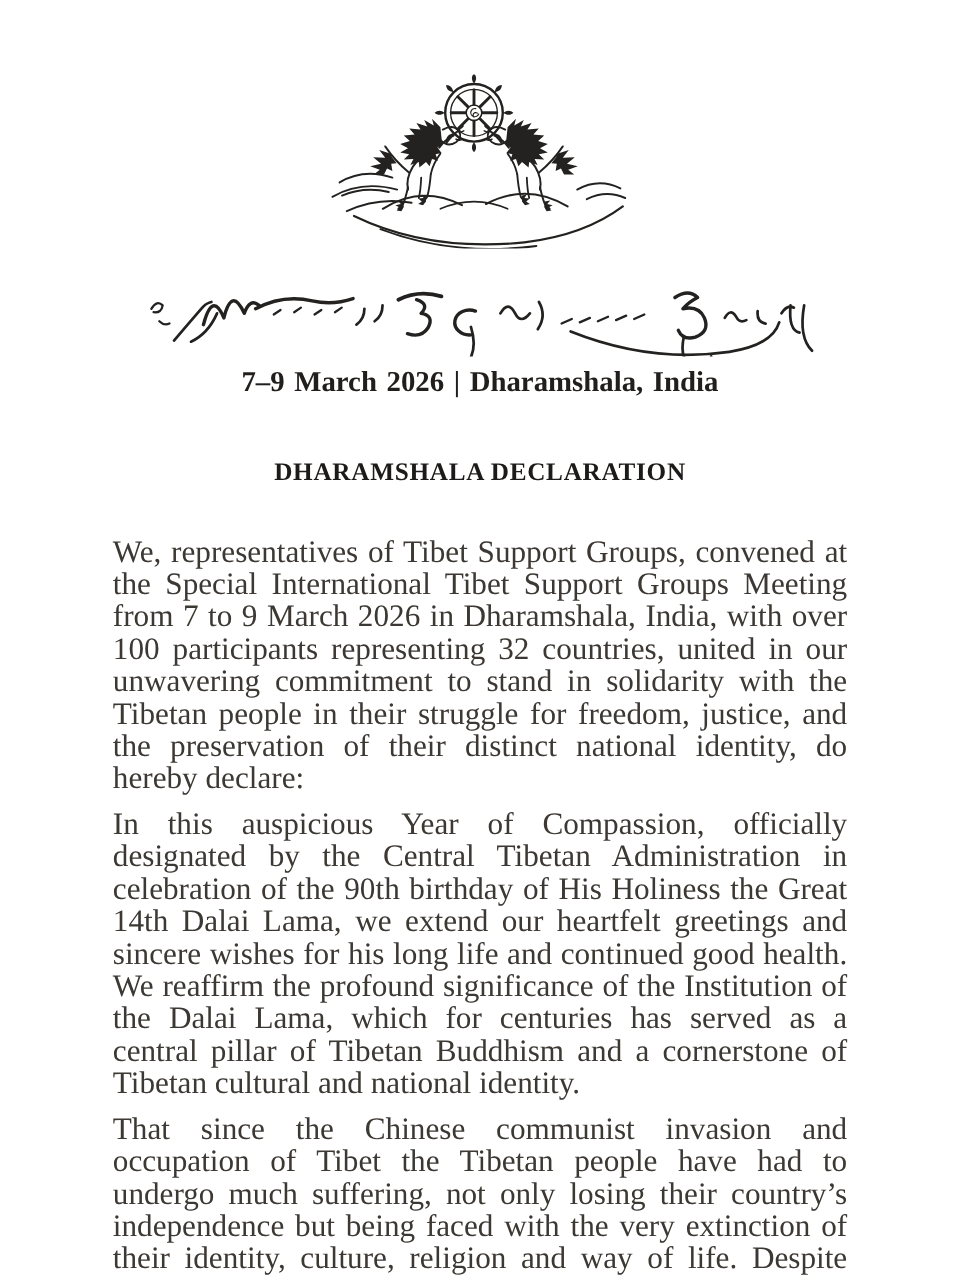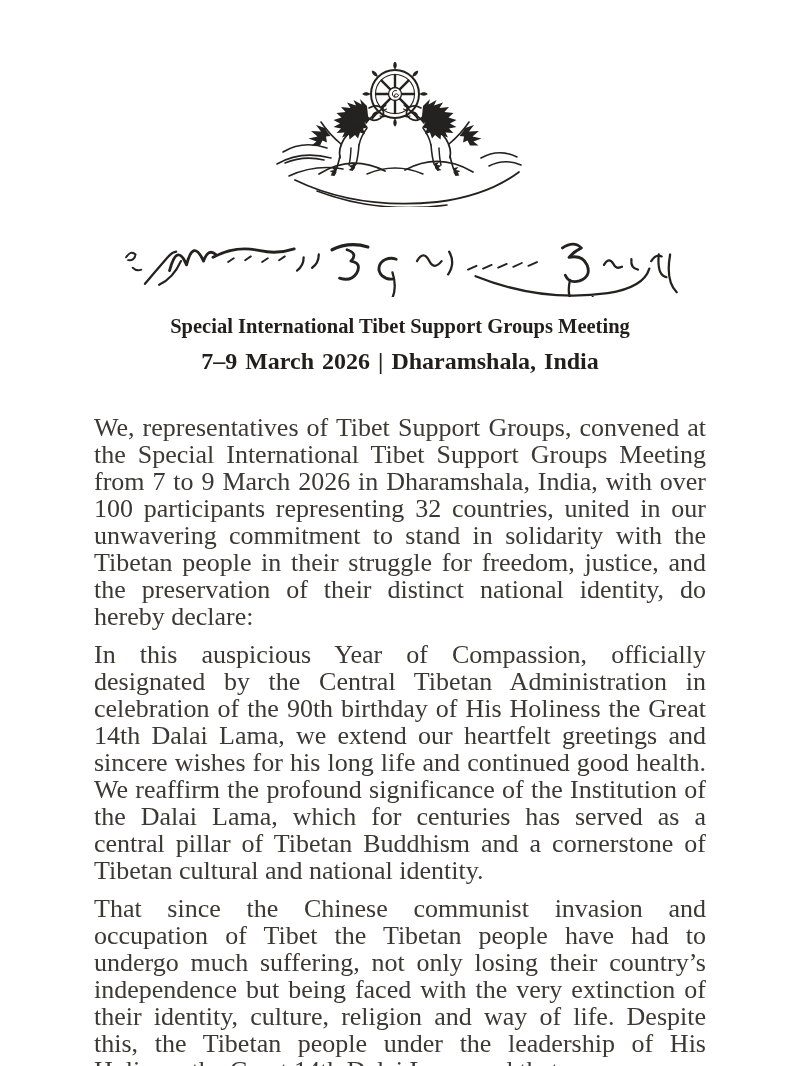--- a/index.html
+++ b/index.html
@@ -183,23 +183,23 @@
       <path d="M352,24 q7,12 -1,24" stroke-width="2.4"></path>
       <path d="M372,43 l9,-4 m7,3 l9,-4 m7,3 l9,-4 m7,3 l9,-4 m7,3 l9,-4" stroke-width="2"></path>
       <path d="M472,20 q12,-8 20,0 q-8,4 -13,10 q14,-3 19,8 q5,12 -8,17 q-11,3 -15,-6" stroke-width="3"></path>
       <path d="M480,54 q-5,22 9,27 q12,3 15,-9" stroke-width="2.4"></path>
       <path d="M516,38 q5,-9 10,-1 q3,6 9,3 m10,-8 q-1,10 7,11" stroke-width="2.4"></path>
       <path d="M380,50 Q450,78 520,68 Q558,62 564,42" stroke-width="2.4"></path>
       <path d="M566,34 q5,-8 11,-5 m-3,-2 q-2,22 8,24 m4,-24 q-5,28 7,40" stroke-width="2.4"></path>
     </g>
   </svg>
 
-  <h2 class="meeting-title">Special International Tibet Support Groups Meeting</h2>
   <h2 class="meeting-details">7–9 March 2026  |  Dharamshala, India</h2>
 
+  <h1 class="declaration-title">DHARAMSHALA DECLARATION</h1>
 
   <div class="content">
     <p>We, representatives of Tibet Support Groups, convened at the Special International Tibet Support Groups Meeting from 7 to 9 March 2026 in Dharamshala, India, with over 100 participants representing 32 countries, united in our unwavering commitment to stand in solidarity with the Tibetan people in their struggle for freedom, justice, and the preservation of their distinct national identity, do hereby declare:</p>
     <p>In this auspicious Year of Compassion, officially designated by the Central Tibetan Administration in celebration of the 90th birthday of His Holiness the Great 14th Dalai Lama, we extend our heartfelt greetings and sincere wishes for his long life and continued good health. We reaffirm the profound significance of the Institution of the Dalai Lama, which for centuries has served as a central pillar of Tibetan Buddhism and a cornerstone of Tibetan cultural and national identity.</p>
     <p>That since the Chinese communist invasion and occupation of Tibet the Tibetan people have had to undergo much suffering, not only losing their country’s independence but being faced with the very extinction of their identity, culture, religion and way of life. Despite this, the Tibetan people under the leadership of His Holiness the Great 14th Dalai Lama and that</p>
   </div>
 
 </div>
 
 </body></html>

